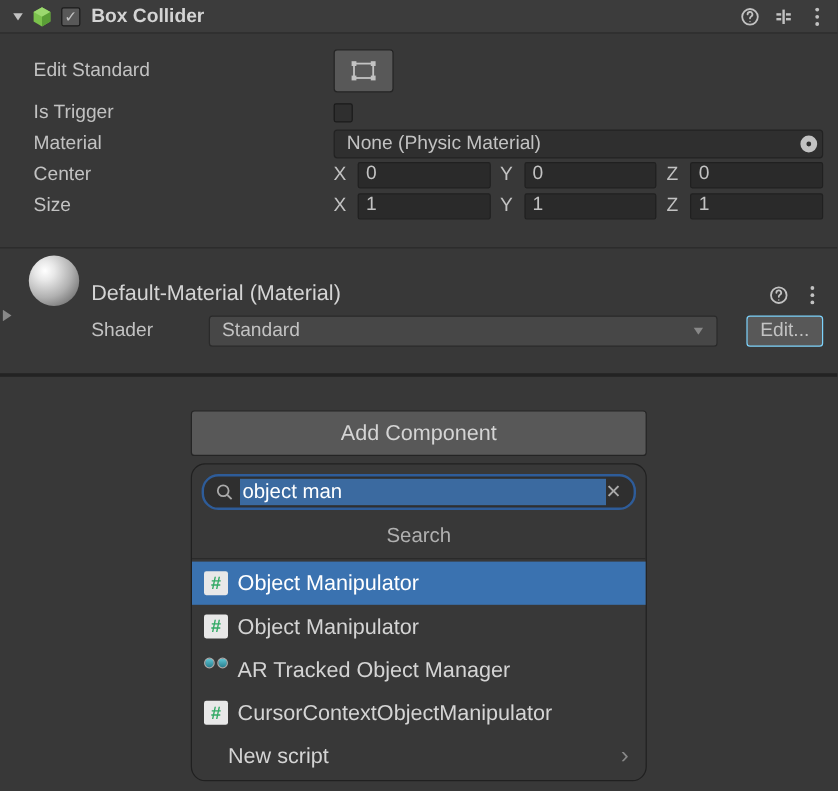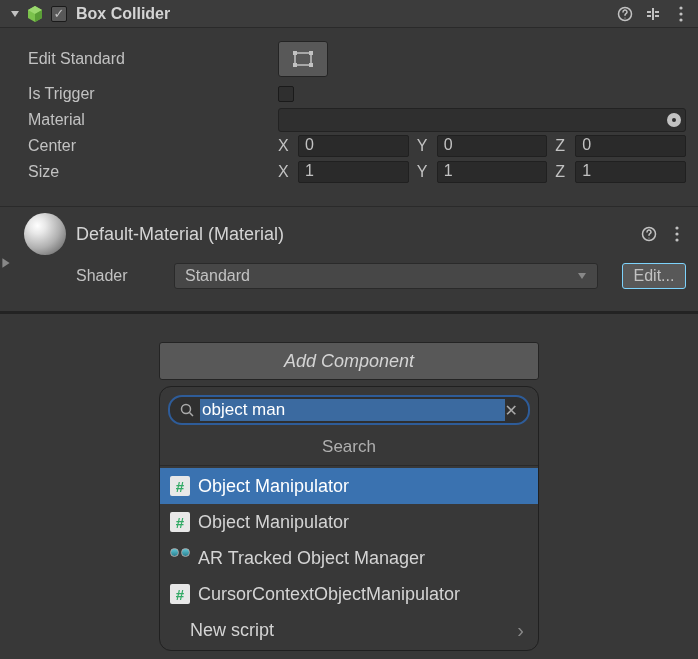--- a/index.html
+++ b/index.html
@@ -25,31 +25,31 @@
   .obj-field { flex: 1; height: 24px; background: #2f2f2f; border: 1px solid #222; border-radius: 3px; display: flex; align-items: center; padding: 0 26px 0 10px; position: relative; color: #c2c2c2; }
   .obj-picker { position: absolute; right: 4px; width: 14px; height: 14px; border: 2px solid #c2c2c2; border-radius: 50%; background: #c2c2c2; }
   .obj-picker::after { content: ''; position: absolute; inset: 3px; border-radius: 50%; background: #2f2f2f; }
   
   .vec3 { display: flex; flex: 1; gap: 8px; }
   .axis-group { display: flex; align-items: center; flex: 1; gap: 6px; }
   .axis-label { width: 14px; color: #c2c2c2; }
   .num-input { flex: 1; min-width: 40px; height: 22px; background: #2a2a2a; border: 1px solid #202020; border-radius: 2px; padding: 0 6px; color: #c2c2c2; }
   
   .material-section { background: #383838; padding: 6px 12px 10px 6px; border-top: 1px solid #2a2a2a; position: relative; margin-top: 6px; }
-  .mat-row { display: flex; align-items: center; }
+  .mat-row { display: flex; align-items: flex-end; }
   .play-arrow { position: absolute; left: 0px; top: 50px; }
   .sphere { width: 42px; height: 42px; border-radius: 50%; background: radial-gradient(circle at 32% 30%, #fff 0%, #e8e8e8 20%, #b0b0b0 55%, #707070 85%, #555 100%); margin: 0 10px 0 18px; flex-shrink: 0; }
   .mat-title { flex: 1; color: #d4d4d4; font-size: 18px; }
   .shader-row { display: flex; align-items: center; margin-top: 8px; margin-left: 70px; gap: 24px; }
   .shader-label { width: 74px; color: #c2c2c2; }
   .shader-dd { flex: 1; height: 26px; background: #474747; border: 1px solid #2a2a2a; border-radius: 3px; padding: 0 10px; display: flex; align-items: center; justify-content: space-between; color: #c2c2c2; }
   .edit-shader-btn { width: 64px; height: 26px; background: #585858; border: 1px solid #7dd3fc; border-radius: 3px; color: #c2c2c2; text-align: center; line-height: 24px; }
   
   .footer-area { margin-top: 12px; border-top: 3px solid #232323; padding-top: 28px; display: flex; flex-direction: column; align-items: center; }
-  .add-comp-btn { width: 380px; height: 38px; background: #585858; border: 1px solid #242424; border-radius: 3px; color: #d4d4d4; font-size: 18px; text-align: center; line-height: 36px; font-style: italic; }
+  .add-comp-btn { width: 380px; height: 38px; background: #585858; border: 1px solid #242424; border-radius: 3px; color: #d4d4d4; font-size: 18px; text-align: center; line-height: 36px; }
   
   .dropdown-panel { width: 380px; margin-top: 6px; background: #383838; border: 1px solid #202020; border-radius: 12px; position: relative; }
   .search-box { margin: 8px 8px 4px 8px; height: 30px; background: #2f2f2f; border: 2px solid #2e5c99; border-radius: 14px; display: flex; align-items: center; padding: 0 10px; }
   .search-icon { width: 14px; height: 14px; margin-right: 6px; }
   .search-text { flex: 1; color: #fff; background: #3b6aa0; padding: 1px 2px; font-size: 17px; }
   .clear-x { color: #aaa; font-size: 16px; }
   .dd-header { text-align: center; padding: 8px 0; color: #b0b0b0; border-bottom: 1px solid #2a2a2a; font-size: 17px; }
   .dd-list { padding: 2px 0; }
   .dd-item { display: flex; align-items: center; height: 36px; padding: 0 10px; gap: 8px; color: #d4d4d4; font-size: 18px; }
   .dd-item.selected { background: #3a72b0; color: #fff; }
@@ -121,20 +121,21 @@
         </svg>
     </div>
   </div>
   <div class="prop-row">
     <div class="prop-label">Is Trigger</div>
     <div class="checkbox" style="background:#2f2f2f;"></div>
   </div>
   <div class="prop-row">
     <div class="prop-label">Material</div>
     <div class="obj-field">
+      <span>None (Physic Material)</span>
       <div class="obj-picker"></div>
     </div>
   </div>
   <div class="prop-row">
     <div class="prop-label">Center</div>
     <div class="vec3">
       <div class="axis-group">
           <span class="axis-label">X</span>
           <div class="num-input">0</div>
         </div>

